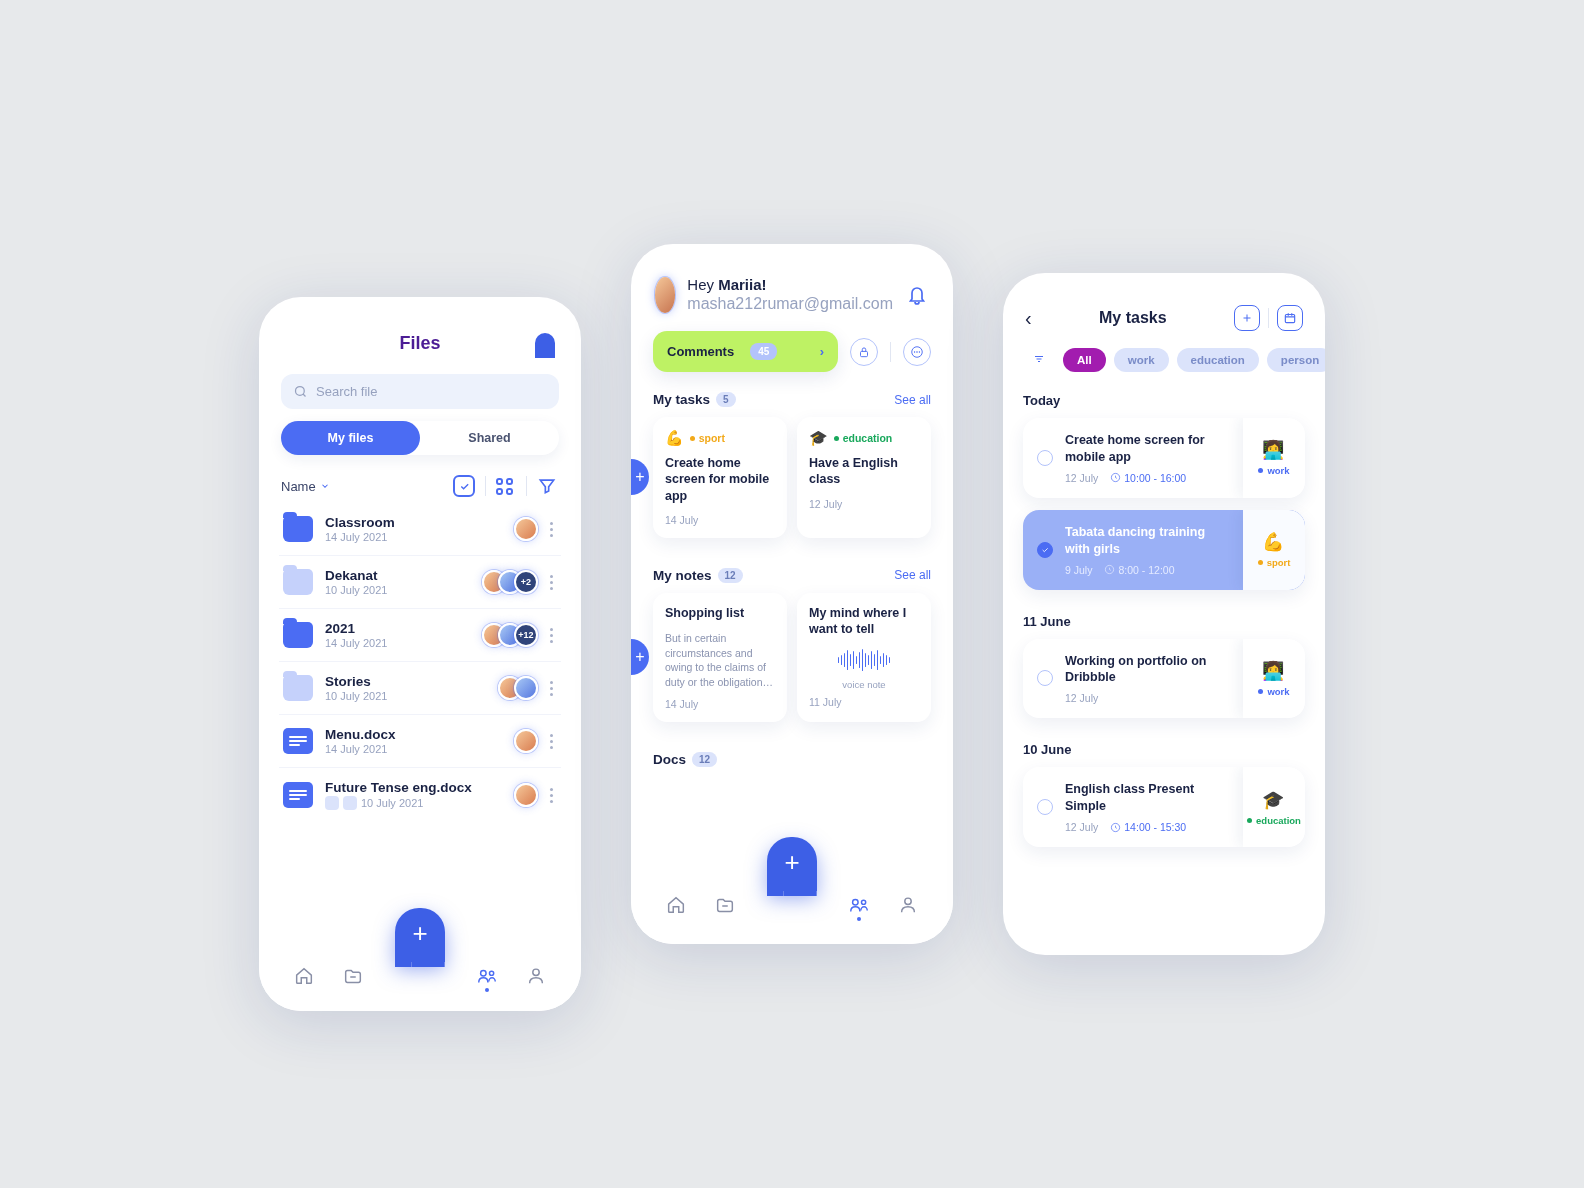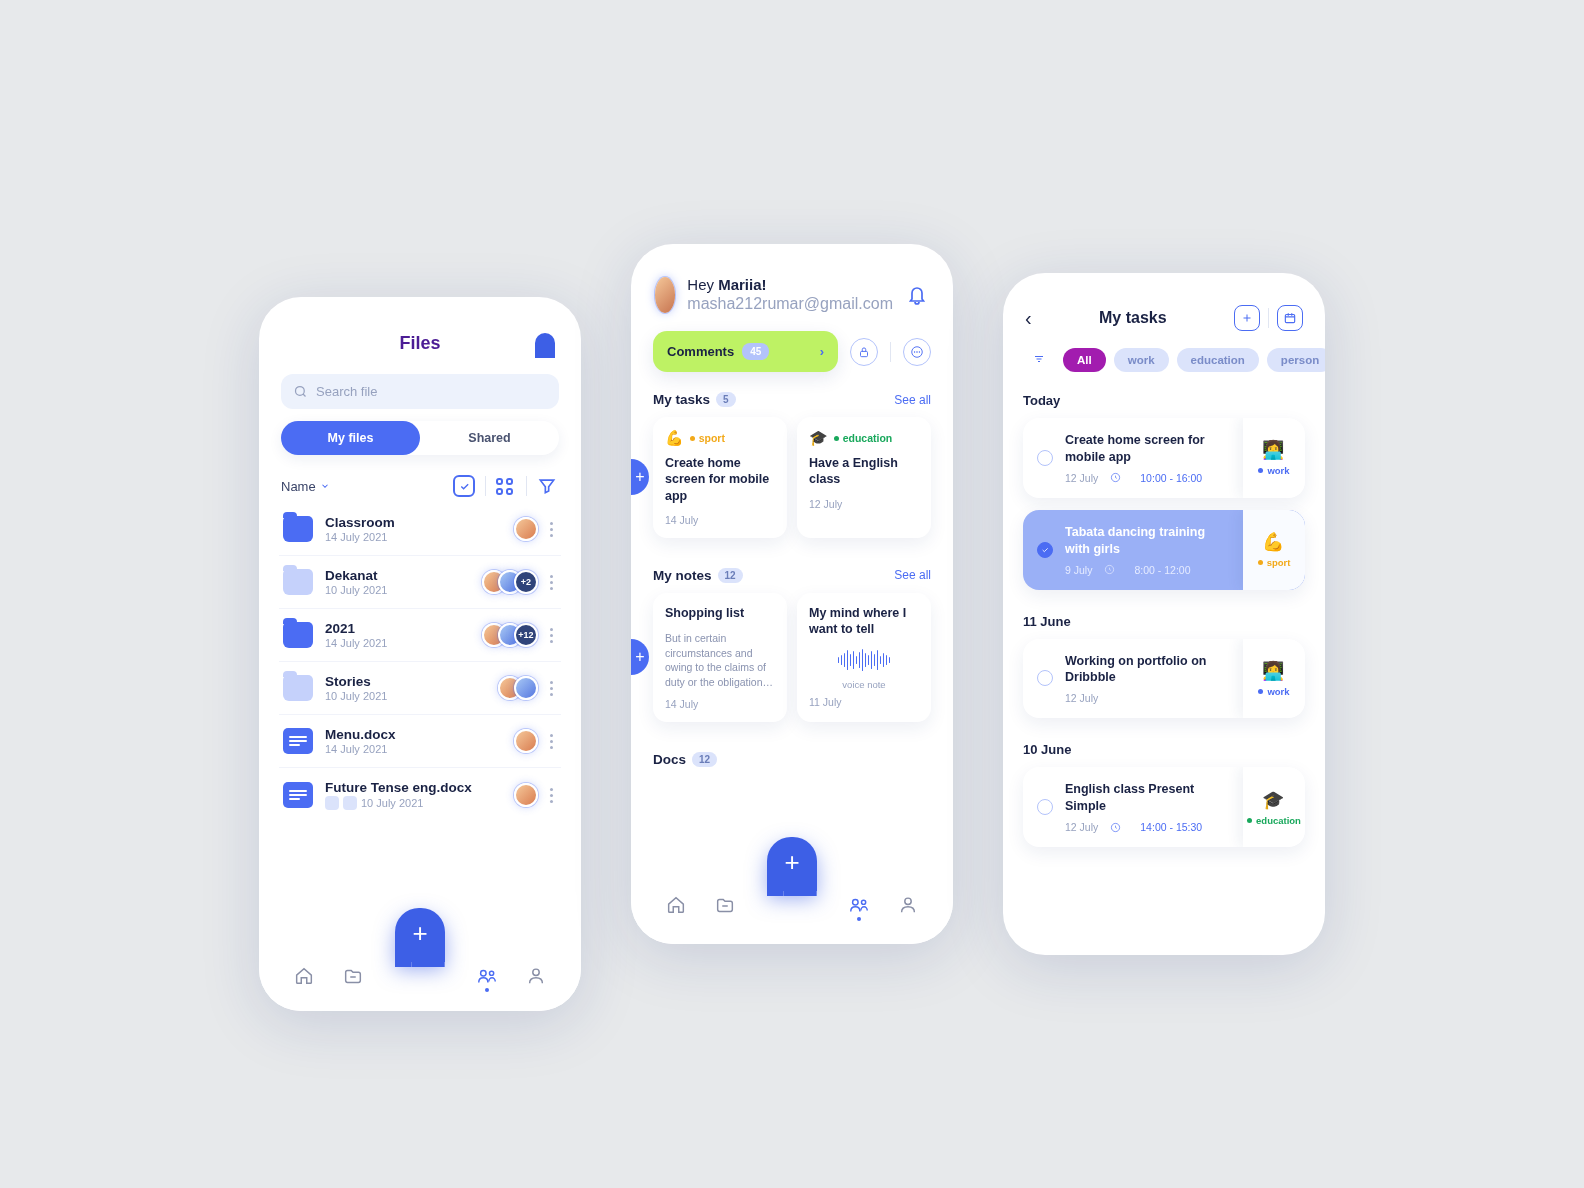--- a/index.html
+++ b/index.html
@@ -61,21 +61,21 @@
   .p2 .top{display:flex;align-items:center;padding:32px 24px 14px;gap:12px;}
   .p2 .useravatar{width:36px;height:36px;border-radius:50%;background:linear-gradient(135deg,#f5c89a,#c77450);box-shadow:0 0 0 1px rgba(75,108,243,.3),0 0 10px rgba(75,108,243,.4);}
   .greet{flex:1;}
   .greet .hey{font-size:15px;color:#1a2244;}
   .greet .hey b{font-weight:800;}
   .greet .email{font-size:16px;color:#97a2bf;margin-top:2px;}
   .bell{width:26px;height:26px;}
   .bell svg{stroke:#4b6cf3;fill:none;stroke-width:1.7;}
   .comments{margin:4px 22px 0;display:flex;align-items:center;gap:12px;}
   .commentcard{flex:1;background:#bef264;border-radius:14px;box-shadow:0 6px 18px rgba(30,50,120,.1);display:flex;align-items:center;padding:12px 14px;font-size:13px;font-weight:700;color:#1a2244;}
-  .badge{background:#b3c3fb;color:#fff;font-size:10px;font-weight:700;padding:3px 8px;border-radius:8px;margin-left:8px;}
+  .badge{background:#b3c3fb;color:#fff;font-size:10px;font-weight:700;padding:3px 8px;border-radius:8px;margin-left:16px;}
   .commentcard .chev{margin-left:auto;color:#4b6cf3;font-size:13px;}
   .circbtn{width:28px;height:28px;border:1.5px solid #b3c3fb;border-radius:50%;display:flex;align-items:center;justify-content:center;}
   .circbtn svg{stroke:#4b6cf3;fill:none;stroke-width:1.6;}
   .section{padding:20px 22px 10px;}
   .sechdr{display:flex;align-items:center;justify-content:space-between;margin-bottom:10px;}
   .sechdr h3{font-size:13.5px;font-weight:800;color:#1a2244;display:flex;align-items:center;gap:6px;}
   .sechdr .count{background:#dbe3fb;color:#6a7db8;font-size:10px;font-weight:700;padding:2px 7px;border-radius:8px;}
   .seeall{font-size:12px;color:#4b6cf3;font-weight:500;}
   .cards{display:flex;gap:10px;position:relative;}
   .sidehandle{position:absolute;left:-22px;top:50%;transform:translateY(-50%);width:18px;height:36px;background:#4b6cf3;border-radius:0 18px 18px 0;display:flex;align-items:center;justify-content:center;color:#fff;}
@@ -111,21 +111,21 @@
   .taskcard.done{background:#9ab0f6;}
   .taskmain{flex:1;display:flex;align-items:center;padding:14px;gap:12px;}
   .checko{width:16px;height:16px;border:1.5px solid #b3c3fb;border-radius:50%;flex-shrink:0;}
   .taskcard.done .checko{background:#4b6cf3;border-color:#4b6cf3;display:flex;align-items:center;justify-content:center;}
   .checko svg{stroke:#fff;stroke-width:2.5;fill:none;}
   .tmeta{flex:1;min-width:0;}
   .ttitle{font-size:12.5px;font-weight:700;color:#1a2244;line-height:1.35;}
   .taskcard.done .ttitle{color:#fff;}
   .trow{display:flex;align-items:center;gap:12px;margin-top:6px;font-size:10.5px;color:#97a2bf;}
   .taskcard.done .trow{color:#e5ebff;}
-  .trow .time{display:flex;align-items:center;gap:19px;color:#4b6cf3;}
+  .trow .time{display:flex;align-items:center;gap:3px;color:#4b6cf3;}
   .taskcard.done .trow .time{color:#e5ebff;}
   .trow .time svg{stroke:currentColor;fill:none;stroke-width:1.5;}
   .sidechip{width:62px;background:#fff;display:flex;flex-direction:column;align-items:center;justify-content:center;gap:4px;box-shadow:-4px 0 14px rgba(30,50,120,.07);border-radius:0 16px 16px 0;}
   .taskcard.done .sidechip{background:#f9fbff;}
   .sidechip .emoji{font-size:18px;}
   .sidechip .tag{font-size:9.5px;}
 </style>
 </head>
 <body>
 

